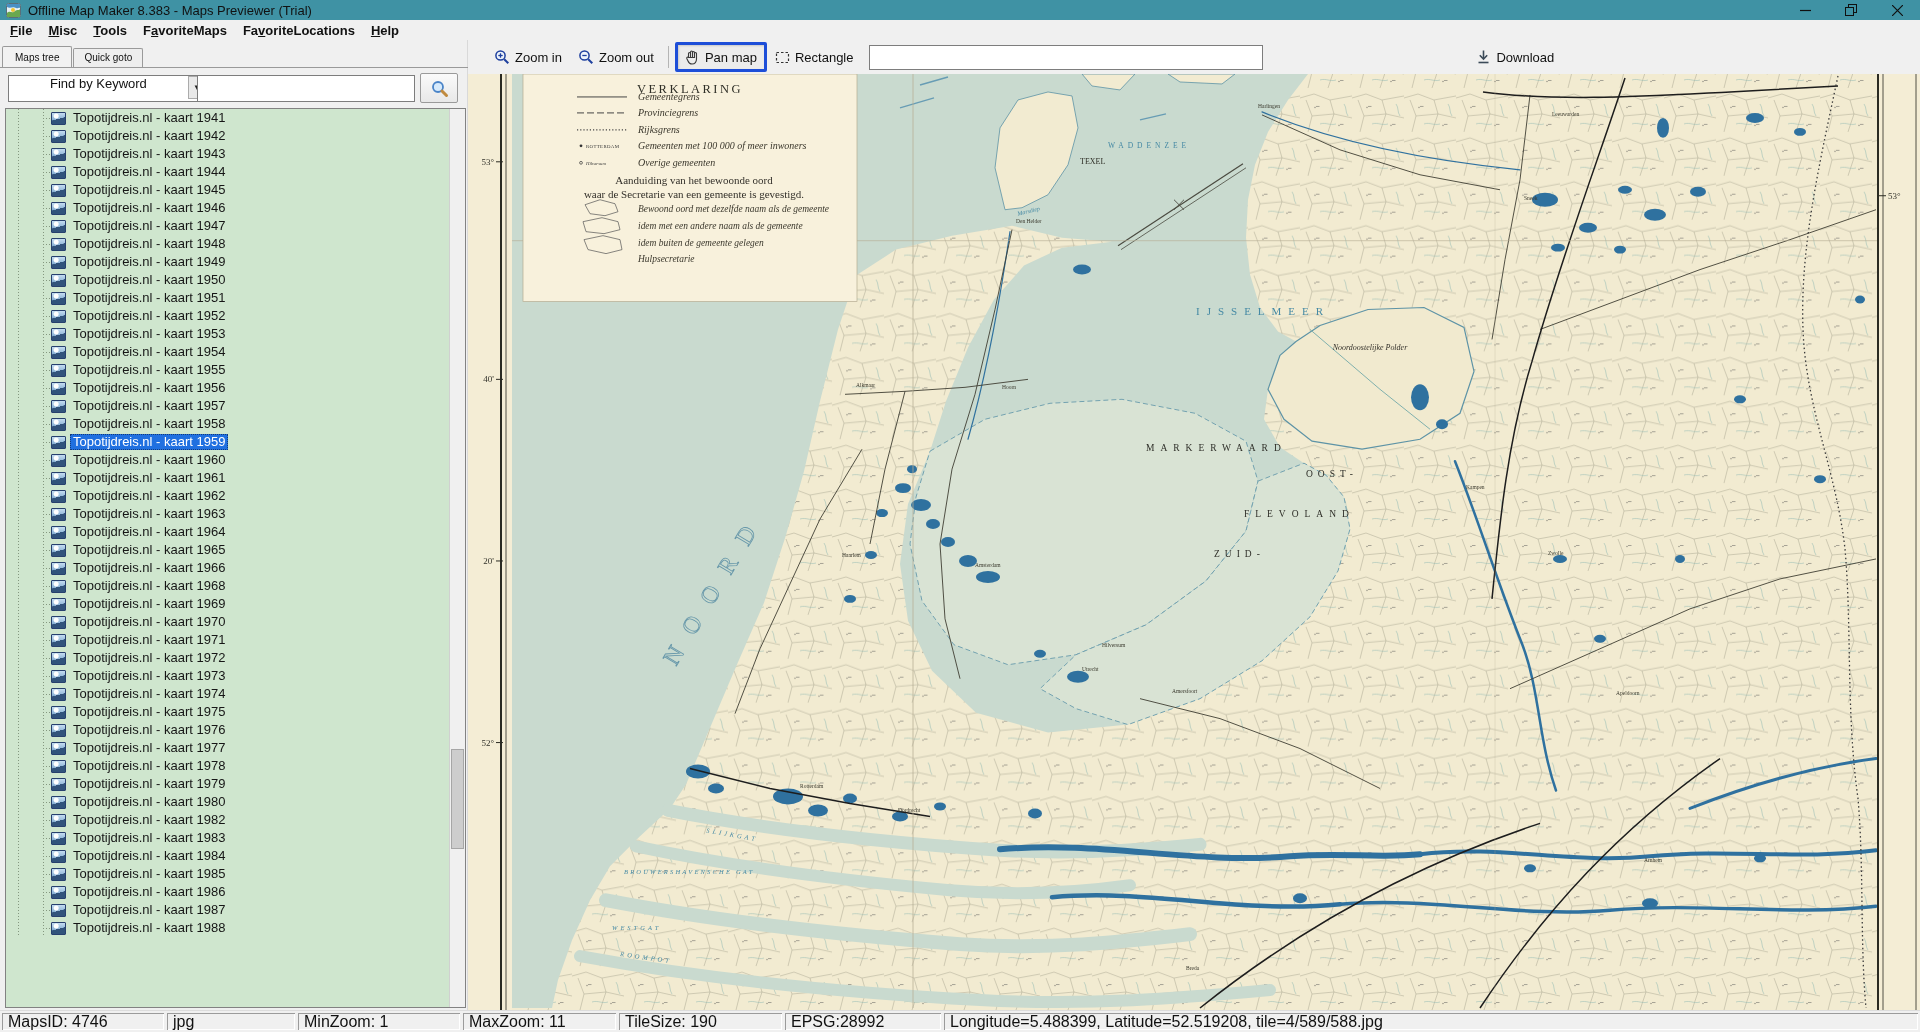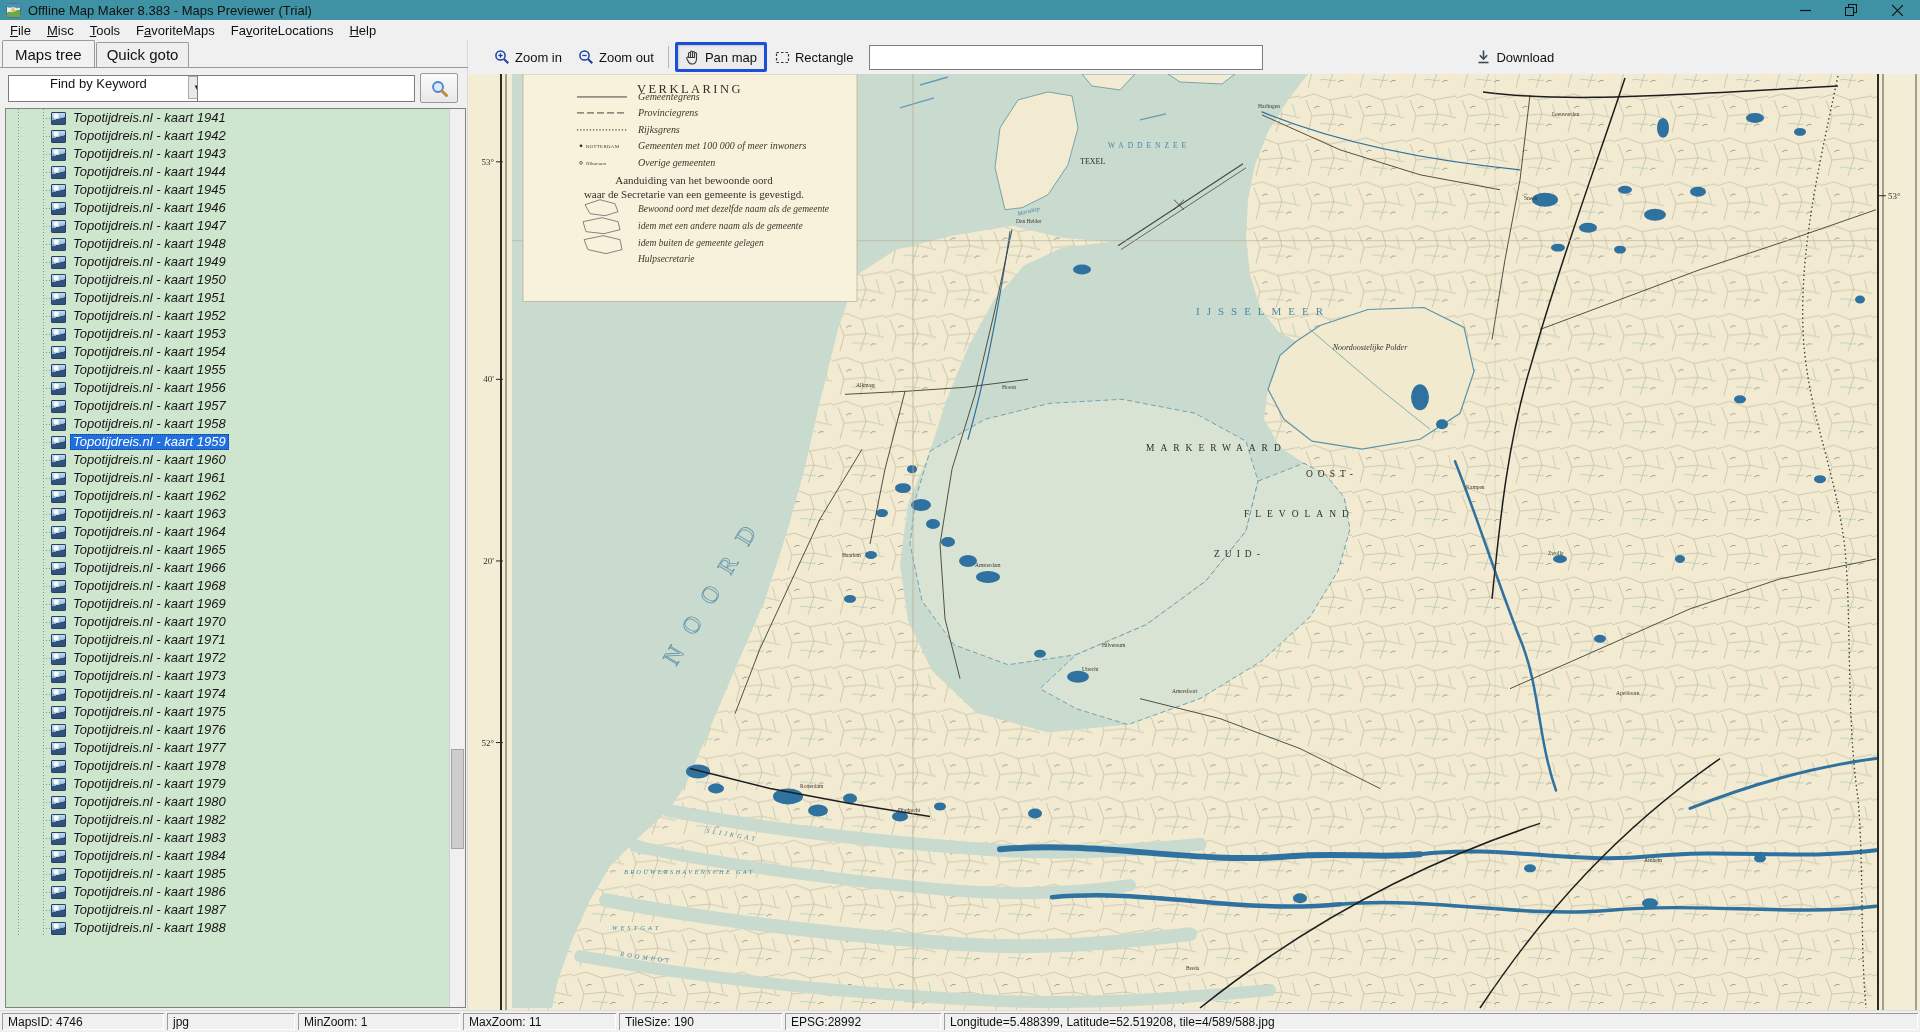--- a/index.html
+++ b/index.html
@@ -8,40 +8,40 @@
 
   
   #titlebar { height:20px; background:#3f92a4; display:flex; align-items:center; color:#111; font-size:13px; flex:0 0 auto; }
   #app-icon { width:15px; height:15px; margin:0 7px 0 6px; flex:0 0 auto; }
   #title-text { flex:1 1 auto; white-space:nowrap; }
   .win-btn { width:46px; height:20px; display:flex; align-items:center; justify-content:center; flex:0 0 auto; }
   .win-btn svg { display:block; }
 
   
   #menubar { height:20px; background:#f0f0f0; display:flex; align-items:center; font-size:13px; padding-left:2px; flex:0 0 auto; }
-  .menu-item { padding:1px 8px; color:#111; }
+  .menu-item { padding:1px 8px; color:#111;font-weight:bold; }
 
   
   #content { flex:1 1 auto; display:flex; position:relative; height:970px; }
 
   
   #left-panel { width:468px; flex:0 0 auto; position:relative; background:#f0f0f0; border-right:1px solid #d9d9d9; }
   #tabstrip { position:absolute; left:2px; top:3px; height:24px; display:flex; align-items:flex-end; }
-  .tab { font-size:15px; padding:3px 10px 4px; border:1px solid #9a9a9a; border-bottom:none; background:#eeeeee; color:#111; margin-right:1px; border-radius:2px 2px 0 0; }
+  .tab { font-size:10px; padding:3px 10px 4px; border:1px solid #9a9a9a; border-bottom:none; background:#eeeeee; color:#111; margin-right:1px; border-radius:2px 2px 0 0; }
   .tab.active { background:#f2f2f2; padding:5px 12px 5px; position:relative; top:1px; }
   #search-row { position:absolute; left:0; top:27px; width:468px; height:40px; border-top:1px solid #9a9a9a; }
   #keyword-combo { position:absolute; left:8px; top:7px; width:200px; height:27px; background:#fff; border:1px solid #7d7d7d; display:flex; align-items:flex-start; font-size:13px;padding-left:36px; }
   #keyword-combo .combo-text { flex:1; padding-left:5px; color:#111; }
   #combo-arrow { width:18px; height:23px; margin-right:1px; background:#e9e9e9; border:1px solid #ababab; display:flex; align-items:center; justify-content:center; font-size:8px; color:#222; }
   #search-input { position:absolute; left:197px; top:7px; width:218px; height:27px; border:1px solid #7d7d7d; background:#fff; font-size:13px; padding:0 4px; }
   #search-button { position:absolute; left:420px; top:5px; width:38px; height:30px; background:linear-gradient(#fafafa,#e8e8e8); border:1px solid #9a9a9a; border-radius:2px; display:flex; align-items:center; justify-content:center; }
 
   
   #tree-frame { position:absolute; left:5px; top:68px; width:461px; height:900px; border:1px solid #828282; background:#cfe6ce; display:flex; }
-  #tree { position:relative; width:443px; height:828px; overflow:hidden;font-style:italic; }
+  #tree { position:relative; width:443px; height:828px; overflow:hidden; }
   .guide { position:absolute; top:0; bottom:0; width:1px; background:repeating-linear-gradient(180deg,#84977f 0 1px,transparent 1px 3px); }
   #guide-a { left:12px; } #guide-b { left:37px; }
   .tree-row { height:18px; display:flex; align-items:center; padding-left:37px; position:relative; font-size:13px; color:#161616; white-space:nowrap; }
   .stub { width:7px; height:1px; background:repeating-linear-gradient(90deg,#84977f 0 1px,transparent 1px 3px); flex:0 0 auto; }
   .t-icon { width:15px; height:13px; flex:0 0 auto; margin:0 4px 0 1px; border:1px solid #27406e; border-radius:1px;
     background:
       radial-gradient(circle at 32% 28%, #ffffff 0 2px, rgba(255,255,255,0) 3px),
       linear-gradient(165deg, rgba(0,0,0,0) 52%, #31537b 53%),
       linear-gradient(#c3dcf0 0%, #8fb6d8 55%, #5a7fa6 100%); }
   .tree-label { padding:0 3px; line-height:16px; }
@@ -56,21 +56,21 @@
   .tb-btn.pressed { background:#ececec; border:3px solid #1d4ed8; box-shadow:inset 1px 1px 2px rgba(0,0,0,.15); }
   .tb-sep { width:1px; height:22px; background:#b5b5b5; margin:0 6px; }
   #tb-input { width:394px; height:25px; border:1px solid #7d7d7d; background:#fff; margin-left:8px; font-size:13px; padding:0 4px; }
   #download-btn { margin-left:205px; }
   .tb-btn svg { display:block; }
 
   #map-area { flex:1 1 auto; position:relative; overflow:hidden; background:#f2ebd1; }
   #map-svg { position:absolute; left:0; top:0; width:100%; height:100%; }
 
   
-  #statusbar { height:22px; flex:0 0 auto; background:#f0f0f0; border-top:1px solid #dcdcdc; display:flex; align-items:stretch; padding:2px 2px; font-size:12px; color:#111; gap:3px; }
+  #statusbar { height:22px; flex:0 0 auto; background:#f0f0f0; border-top:1px solid #dcdcdc; display:flex; align-items:stretch; padding:2px 2px; font-size:16px; color:#111; gap:3px; }
   .st-cell { box-shadow:inset 1px 1px 0 #9b9b9b, inset -1px -1px 0 #ffffff; display:flex; align-items:center; padding:0 6px; white-space:nowrap; overflow:hidden; }
   .st-cell:nth-child(1){ width:162px; } .st-cell:nth-child(2){ width:128px; }
   .st-cell:nth-child(3){ width:162px; } .st-cell:nth-child(4){ width:153px; }
   .st-cell:nth-child(5){ width:163px; } .st-cell:nth-child(6){ width:156px; }
   .st-cell:nth-child(7){ flex:1; }
 </style>
 </head>
 <body>
 
 <div id="app">

